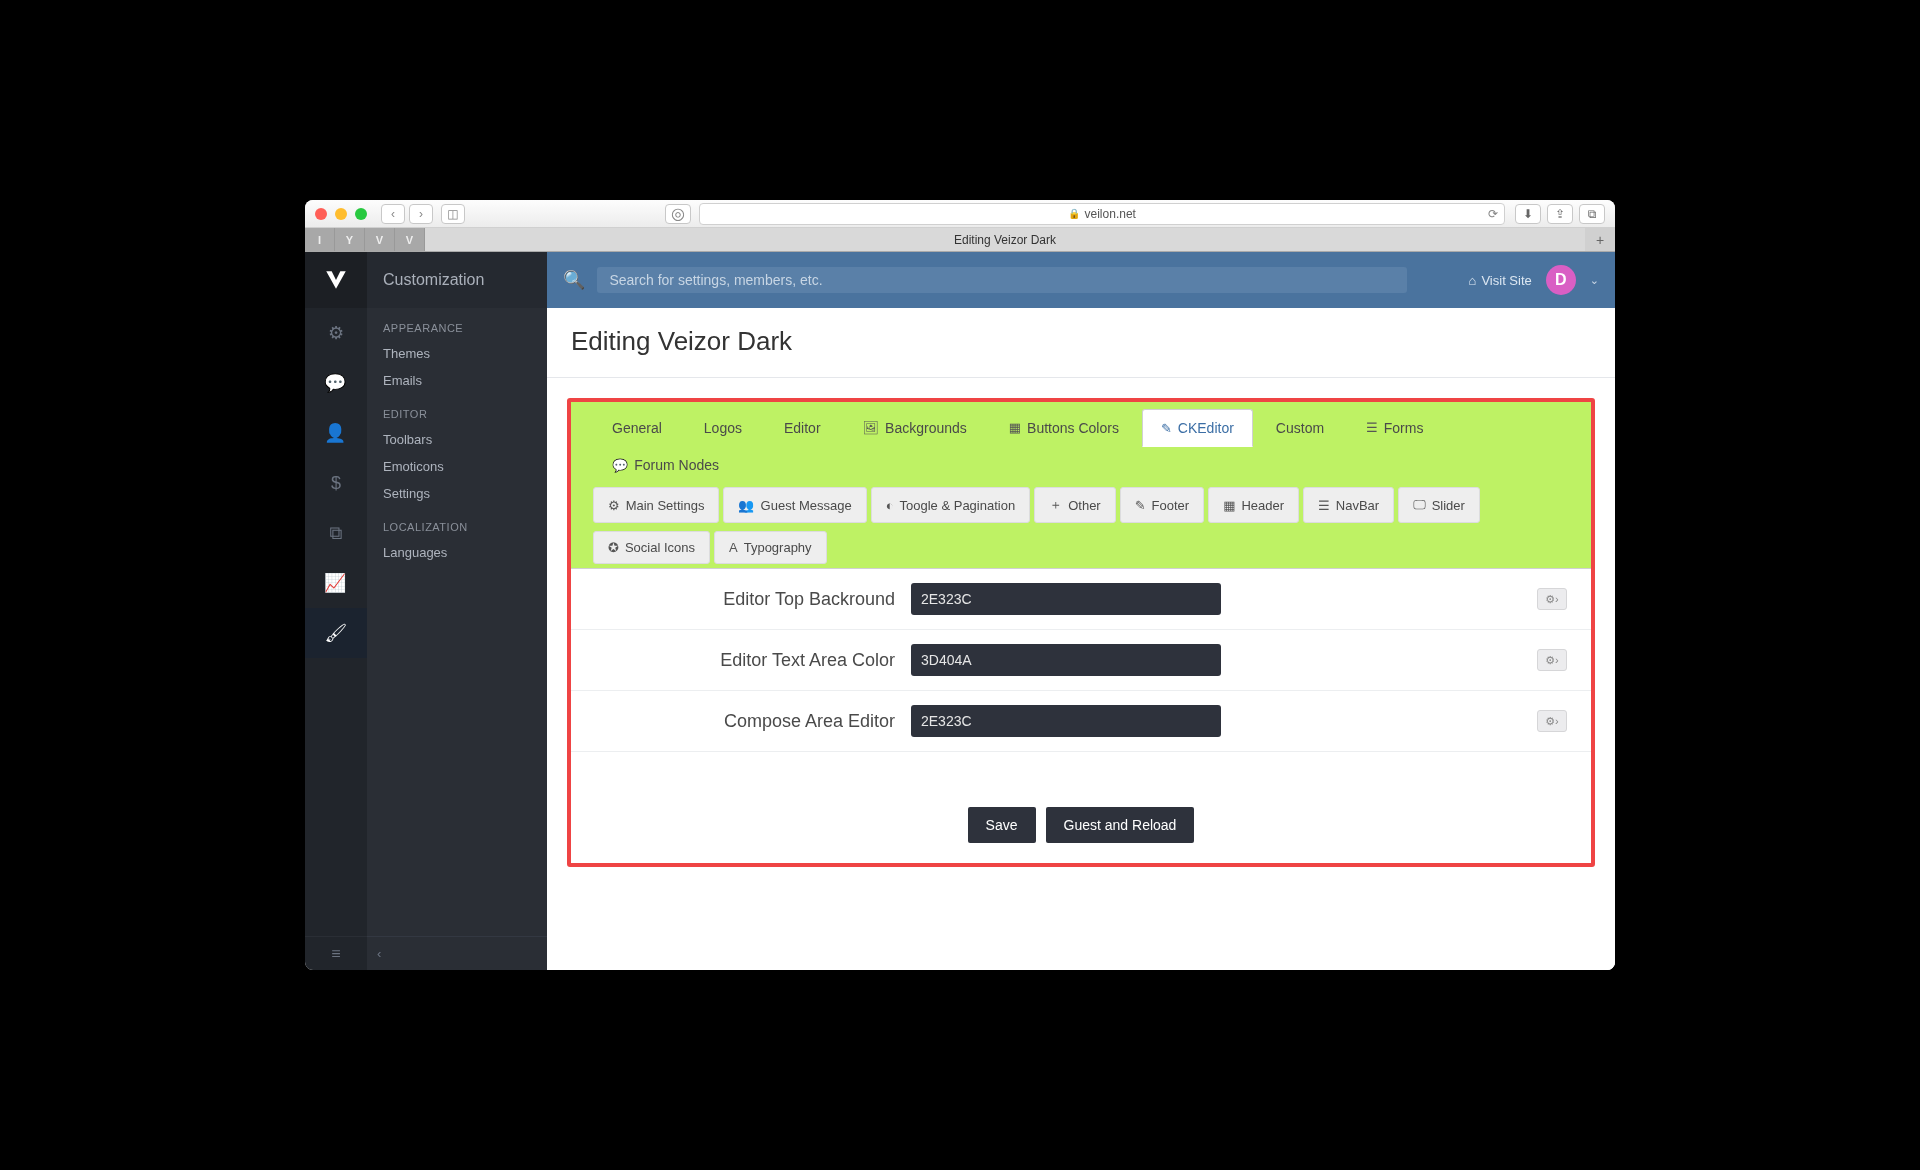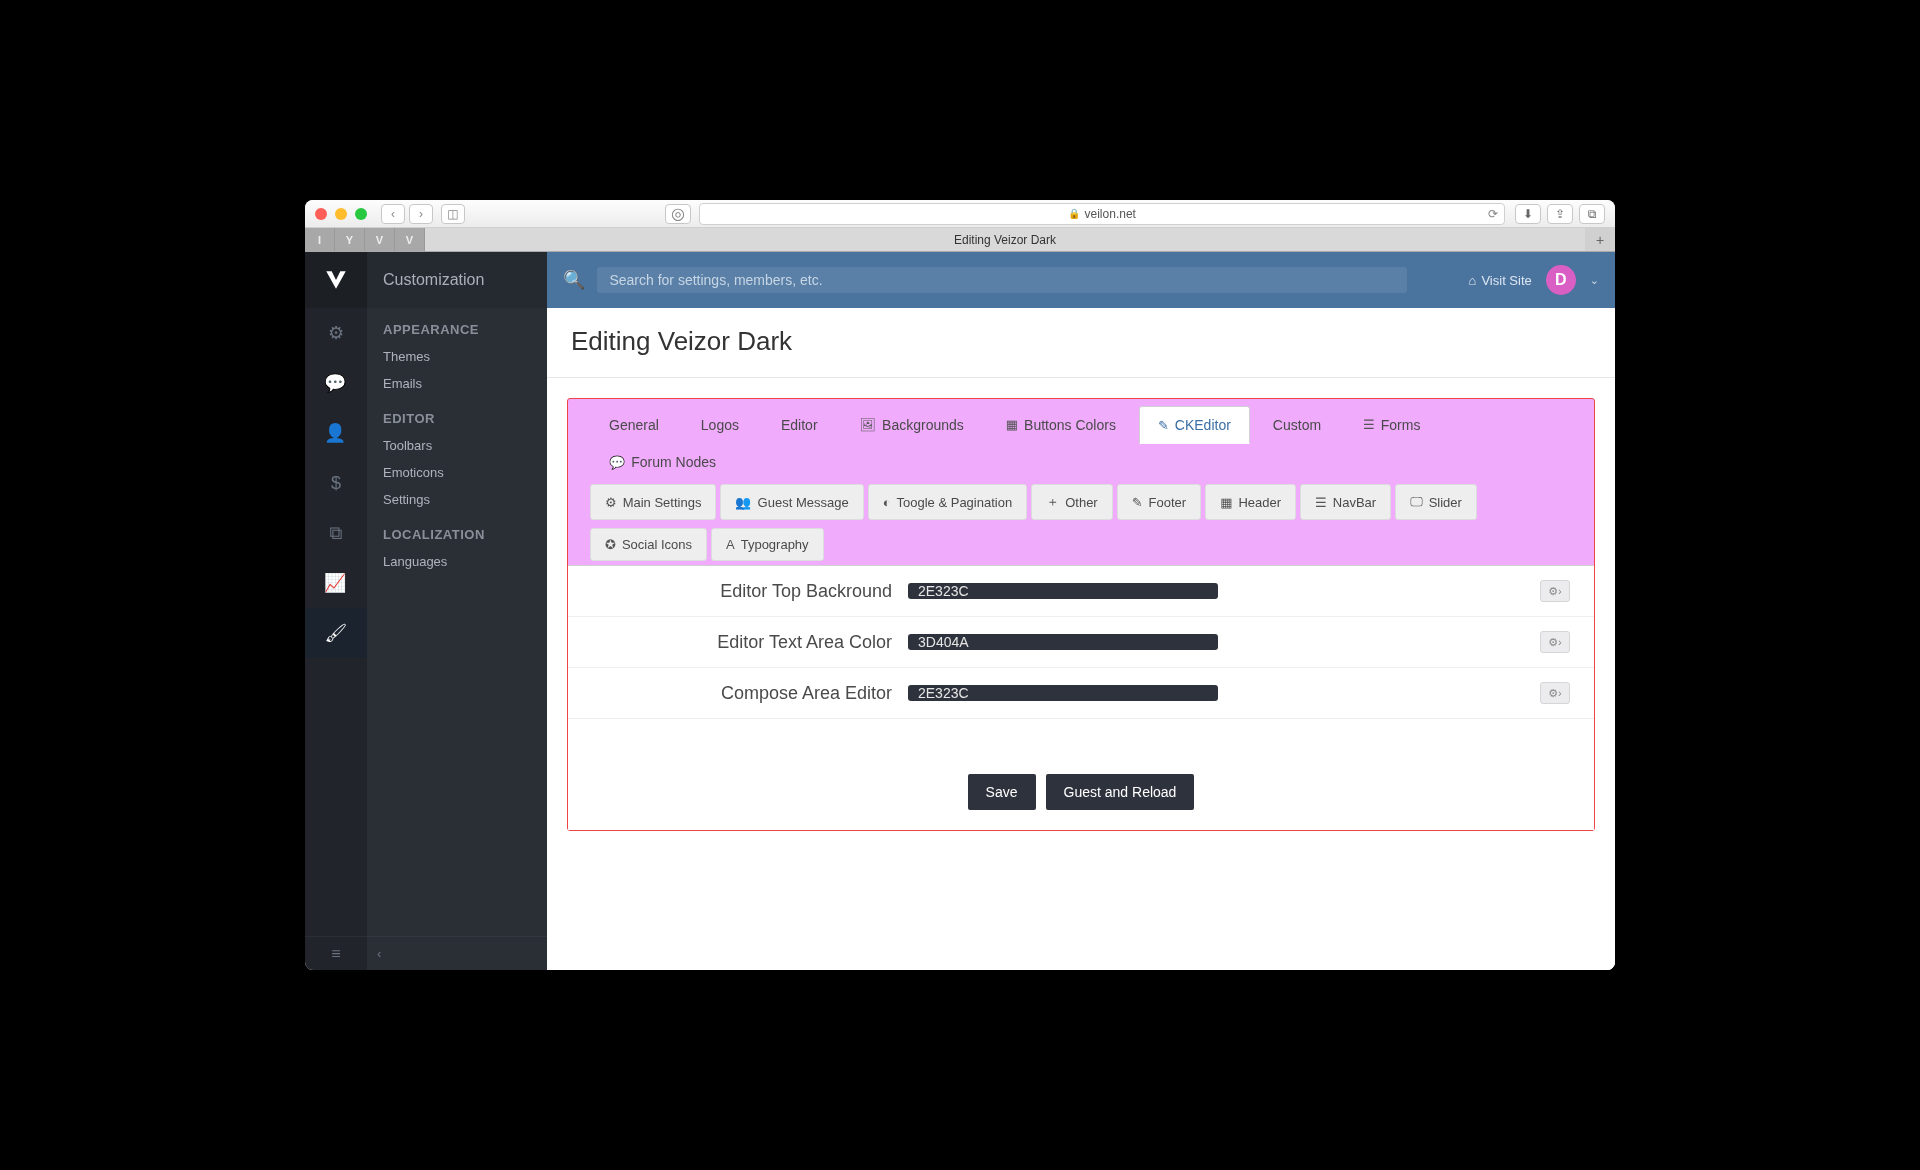--- a/index.html
+++ b/index.html
@@ -29,50 +29,50 @@
 .app{flex:1;display:flex;overflow:hidden;}
 .icons-col{width:62px;background:#21252b;display:flex;flex-direction:column;align-items:center;padding-top:0;}
 .logo{width:62px;height:56px;display:flex;align-items:center;justify-content:center;background:#1c1f24;}
 .logo svg{width:26px;height:26px;}
 .side-icon{width:62px;height:50px;display:flex;align-items:center;justify-content:center;color:#6b7380;font-size:18px;}
 .side-icon.active{background:#1b232f;color:#fff;}
 .icons-col .bottom{margin-top:auto;width:62px;height:34px;display:flex;align-items:center;justify-content:center;color:#6b7380;border-top:1px solid #2a2e35;}
 
 .side-panel{width:180px;background:#2a2e35;color:#9aa0aa;display:flex;flex-direction:column;font-size:13px;}
 .side-title{height:56px;display:flex;align-items:center;padding:0 16px;color:#aab0ba;font-size:16px;font-weight:300;background:#252930;}
-.side-sec{padding:14px 16px 6px;font-size:13px;letter-spacing:0.5px;color:#8a909a;font-weight:700;}
+.side-sec{padding:14px 16px 6px;font-size:11px;letter-spacing:0.5px;color:#8a909a;font-weight:400;}
 .side-item{padding:6px 16px;color:#aeb4be;cursor:pointer;}
 .side-panel .collapse{margin-top:auto;height:34px;display:flex;align-items:center;padding:0 10px;color:#6b7380;border-top:1px solid #333842;}
 
 .main{flex:1;display:flex;flex-direction:column;background:#fff;overflow:hidden;}
 .topbar{height:56px;background:#4a739e;display:flex;align-items:center;padding:0 16px;gap:12px;}
 .search-icon{color:#fff;font-size:18px;}
 .search-input{flex:1;max-width:810px;height:26px;background:#5a80a8;border:none;border-radius:3px;padding:0 12px;color:#fff;font-size:14px;}
 .search-input::placeholder{color:#c7d5e4;}
 .topbar-right{margin-left:auto;display:flex;align-items:center;gap:14px;}
 .visit{color:#dce7f2;font-size:13px;display:flex;align-items:center;gap:5px;}
 .avatar{width:30px;height:30px;border-radius:50%;background:#d95fc4;color:#fff;display:flex;align-items:center;justify-content:center;font-weight:600;}
 .chev{color:#cdd9e6;font-size:11px;}
 
 .page-head{padding:18px 24px 20px;border-bottom:1px solid #e5e7eb;}
 .page-title{font-size:26px;font-weight:400;color:#333;}
 
 .content{flex:1;background:#fff;padding:20px;overflow:auto;}
-.panel{background:#f0abfc;border:1px solid #ef4444;border-radius:3px;}
+.panel{background:#bef264;border:4px solid #ef4444;border-radius:3px;}
 .tabs{display:flex;flex-wrap:wrap;padding:6px 6px 0 22px;gap:0;}
 .tab{padding:10px 18px;color:#4a4a4a;font-size:14px;display:flex;align-items:center;gap:6px;cursor:pointer;border:1px solid transparent;border-bottom:none;margin-right:4px;margin-bottom:0;}
 .tab.active{background:#fff;border:1px solid #d0d0d3;border-bottom:1px solid #fff;color:#3b6ea5;border-radius:3px 3px 0 0;position:relative;top:1px;}
 .tab.sub{background:#eee;border:1px solid #dcdcde;border-radius:3px;margin:4px 4px 4px 0;padding:8px 14px;font-size:13px;}
 .tab .ic{font-size:13px;color:#555;}
 .tab.active .ic{color:#3b6ea5;}
 
 .tabpane{background:#fff;border-top:1px solid #d0d0d3;}
 .row{display:flex;align-items:center;padding:14px 24px;border-bottom:1px solid #eceef0;gap:16px;}
 .row-label{width:300px;text-align:right;color:#4a4a4a;font-size:18px;}
-.row-input{width:310px;height:16px;background:#2e323c;border:none;border-radius:3px;color:#e6e6e6;padding:0 10px;font-size:14px;}
+.row-input{width:310px;height:32px;background:#2e323c;border:none;border-radius:3px;color:#e6e6e6;padding:0 10px;font-size:14px;}
 .row-gear{margin-left:auto;width:30px;height:22px;background:#ececee;border:1px solid #d6d6d8;border-radius:3px;display:flex;align-items:center;justify-content:center;color:#888;font-size:11px;}
 
 .actions{display:flex;justify-content:center;gap:10px;padding:20px;}
 .btn{background:#2e323c;color:#fff;border:none;padding:10px 18px;border-radius:2px;font-size:14px;cursor:pointer;margin-top:35px;}
 </style>
 </head>
 <body>
 
 <div class="window">
 

